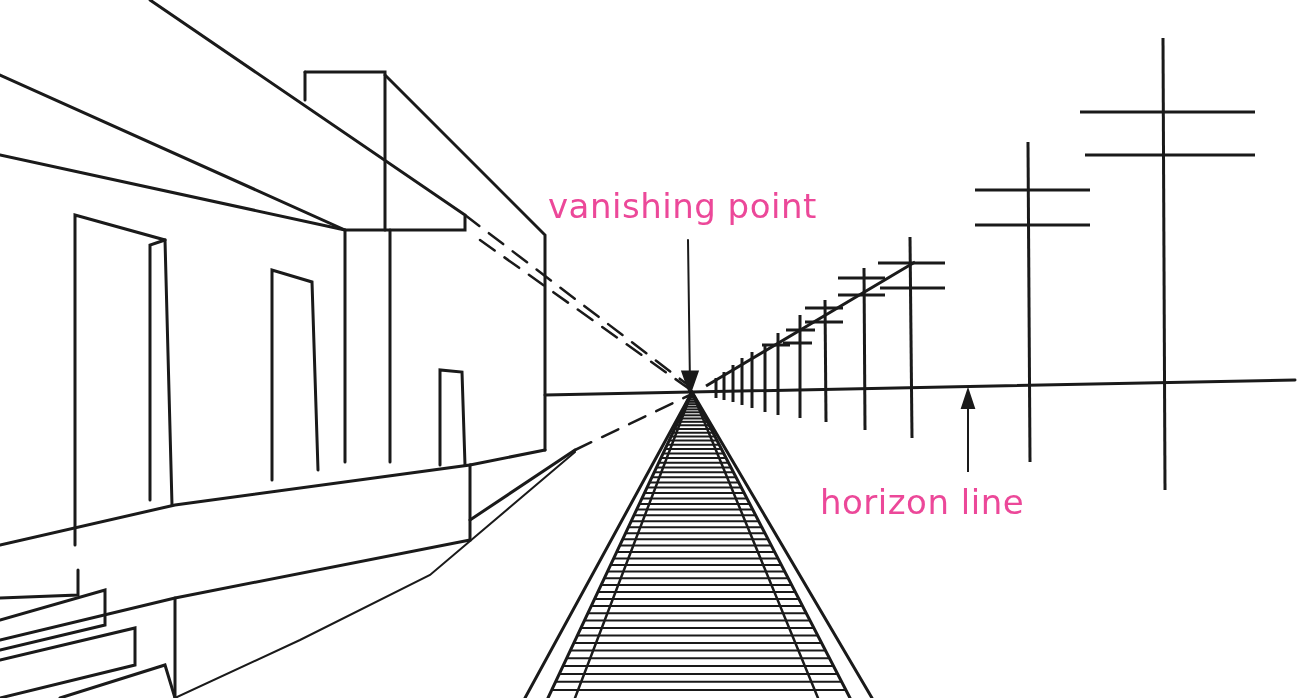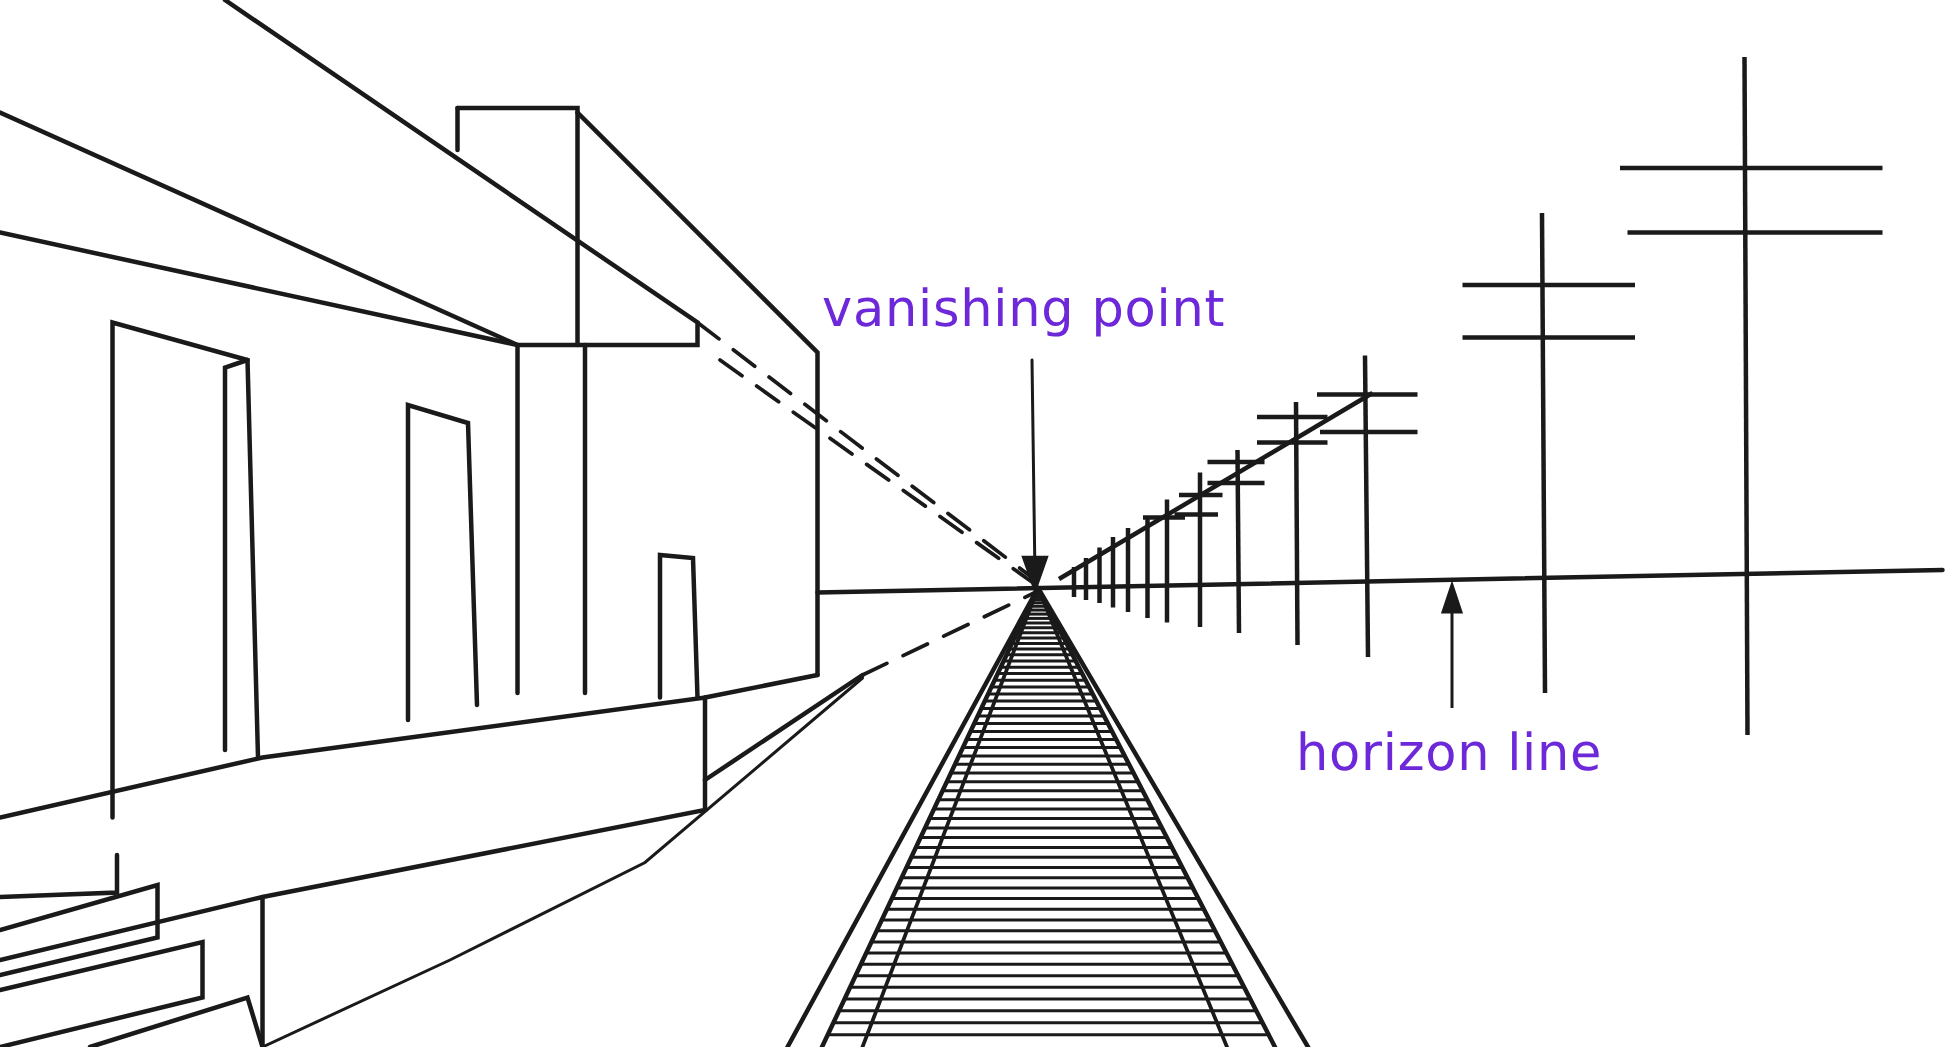--- a/index.html
+++ b/index.html
@@ -1,18 +1,18 @@
 <!DOCTYPE html>
 <html><head>
 <meta charset="utf-8">
 <style>
 html,body{margin:0;padding:0;background:#fff;}
 body{width:1300px;height:698px;overflow:hidden;position:relative;font-family:"DejaVu Sans",sans-serif;}
 svg{position:absolute;left:0;top:0;}
-.lbl{position:absolute;font-size:34px;color:#6d28d9;letter-spacing:0.5px;white-space:nowrap;}
+.lbl{position:absolute;font-size:34px;color:#ec4899;letter-spacing:0.5px;white-space:nowrap;}
 </style>
 </head>
 <body>
 
 <svg width="1300" height="698" viewBox="0 0 1300 698">
   <g stroke="#1a1a1a" fill="none" stroke-width="3" stroke-linecap="round">
 
     <line x1="545" y1="395" x2="1295" y2="380"></line>
 
     <polyline points="0,75 345,230 465,230 465,215 150,0"></polyline>
@@ -151,13 +151,13 @@
     <line x1="706" y1="386" x2="915" y2="262"></line>
   </g>
 
   <g stroke="#1a1a1a" stroke-width="2">
     <line x1="968" y1="472" x2="968" y2="398"></line>
     <polygon points="962,408 974,408 968,390" fill="#1a1a1a"></polygon>
   </g>
 </svg>
 
 <div class="lbl" style="left:548px;top:186px;">vanishing point</div>
-<div class="lbl" style="left:864px;top:482px;">horizon line</div>
+<div class="lbl" style="left:820px;top:482px;">horizon line</div>
 
 </body></html>

